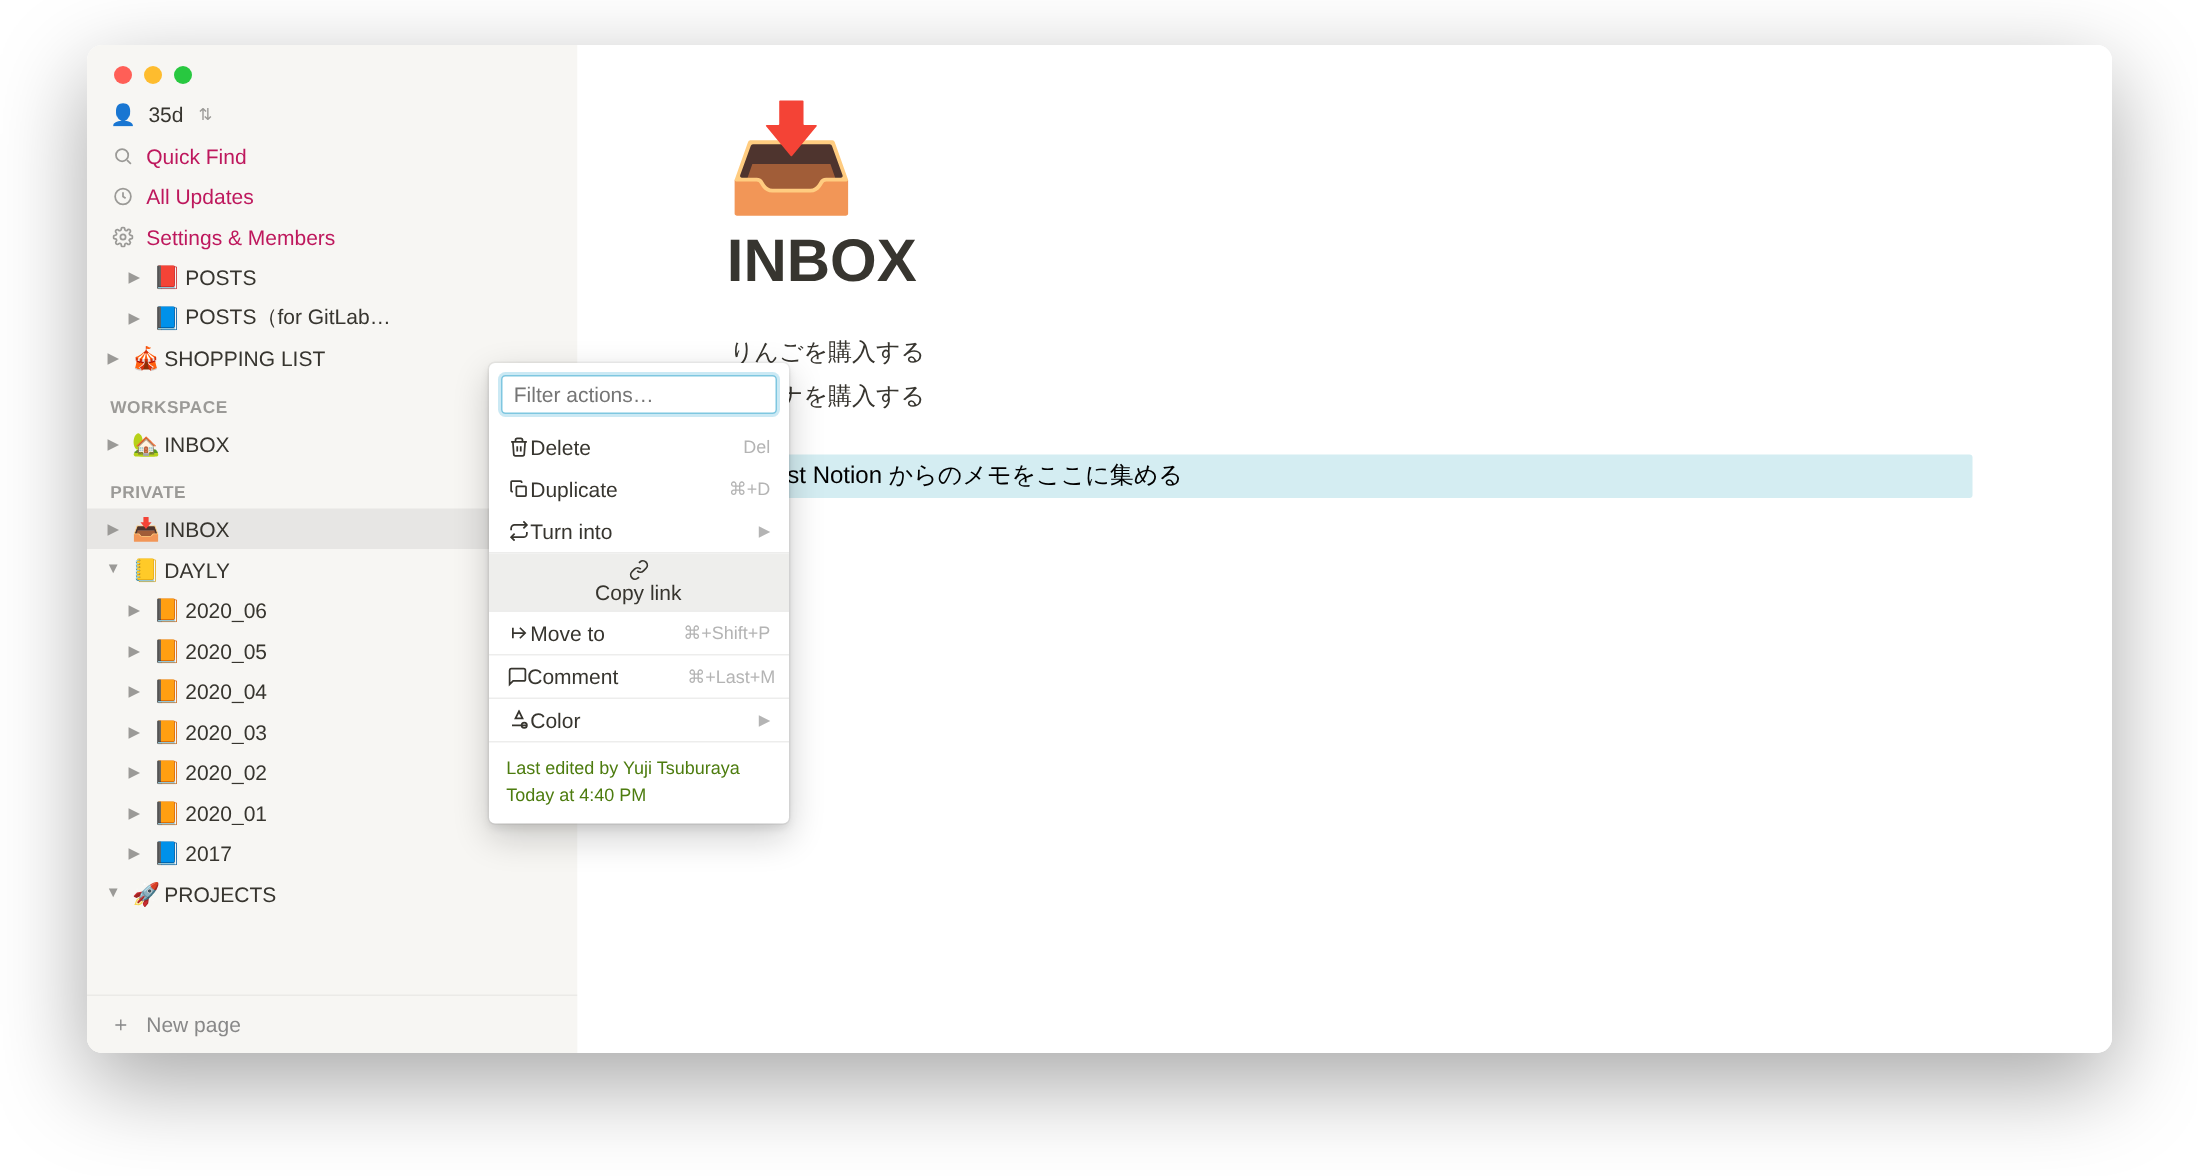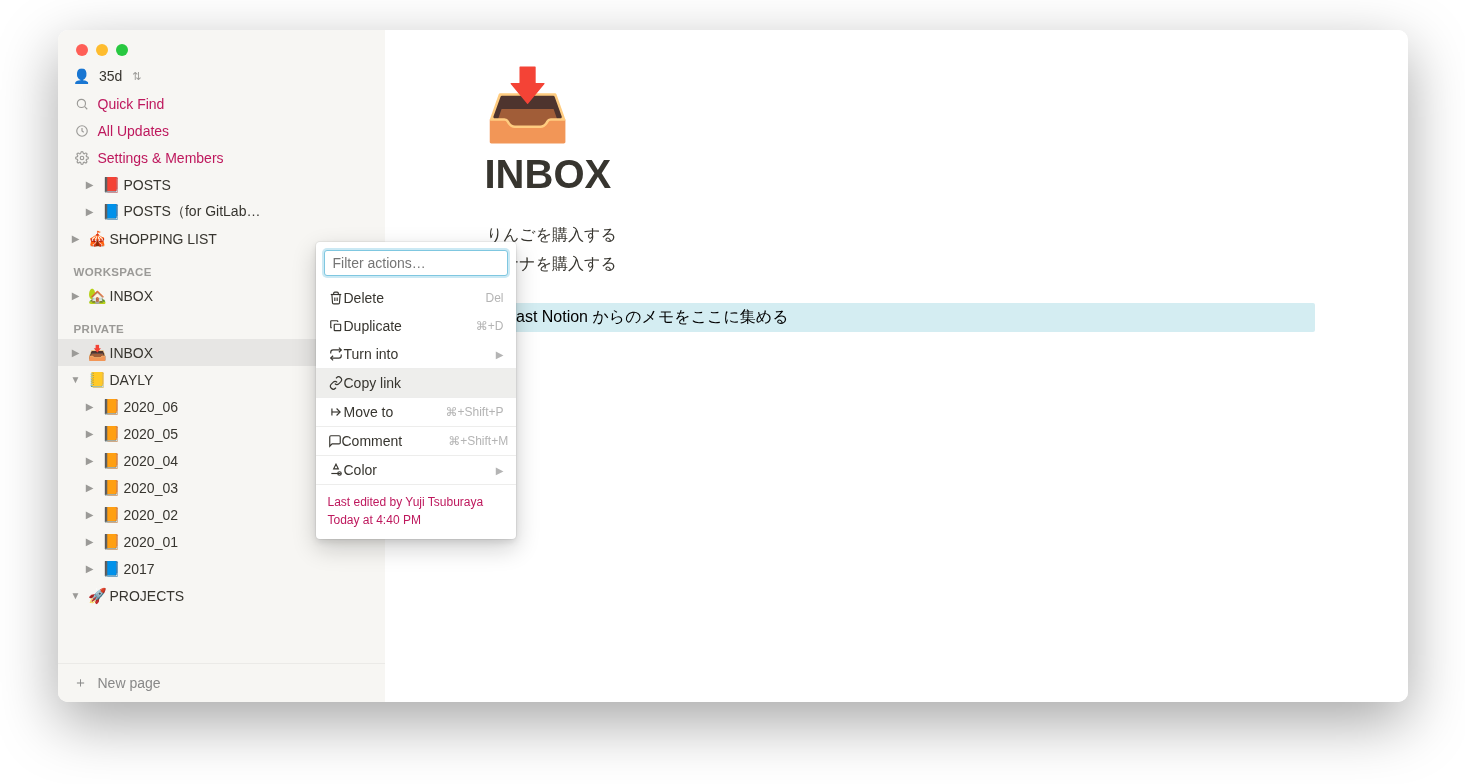--- a/index.html
+++ b/index.html
@@ -24,30 +24,30 @@
 .newpage { position:absolute; bottom:0; left:0; right:0; padding:10px 16px; display:flex; align-items:center; gap:10px; font-size:14px; color:#888; border-top:1px solid rgba(55,53,47,.06); background:#f7f6f3;}
 .main { flex:1; background:#fff; padding: 40px 0 0 0; overflow:hidden; position:relative; }
 .page-content { max-width:900px; margin-left:100px;}
 .page-icon { font-size: 70px; line-height:1; margin-bottom: 12px; }
 .page-title { font-size: 40px; font-weight:700; margin-bottom:24px; color:#37352f;}
 .body-line { font-size:16px; color:#37352f; padding: 4px 2px;}
 .toggle-block { margin-top:24px; background:#d4edf2; border-radius:2px; padding:4px 8px; display:flex; align-items:center; gap:6px; font-size:16px; width:830px;}
 .toggle-block .tri { font-size:10px; color:#6a6a6a;}
 .drag-handle { position:absolute; left: 68px; top: 345px; color:#c5c5c5; font-size:14px; letter-spacing:-2px;}
 
-.ctx { position:absolute; left:258px; top:212px; width:200px; background:#fff; border-radius:4px; box-shadow: 0 0 0 1px rgba(15,15,15,.05), 0 3px 6px rgba(15,15,15,.1), 0 9px 24px rgba(15,15,15,.2); z-index:10; overflow:hidden;}
+.ctx { position:absolute; left:268px; top:212px; width:200px; background:#fff; border-radius:4px; box-shadow: 0 0 0 1px rgba(15,15,15,.05), 0 3px 6px rgba(15,15,15,.1), 0 9px 24px rgba(15,15,15,.2); z-index:10; overflow:hidden;}
 .ctx .filter-wrap { padding:8px;}
 .ctx input { width:100%; padding:4px 8px; font-size:14px; border:1px solid #7fc7e0; border-radius:3px; box-shadow:0 0 0 2px rgba(49,167,211,.25); outline:none;}
 .ctx-item { display:flex; align-items:center; padding:4px 12px; min-height:28px; font-size:14px; cursor:pointer; color:#37352f;}
-.ctx-item:hover, .ctx-item.hov { background:#eeeeec;}
+.ctx-item:hover, .ctx-item.hov { background:#eeeeec;flex-direction:column;}
 .ctx-item .cicon { width:16px;color:#37352f; display:flex; align-items:center; justify-content:center; font-size:14px;}
 .ctx-item .short { margin-left:auto; font-size:12px; color:#b4b4b4;padding-left:46px;}
 .ctx-item .arrow { margin-left:auto; font-size:10px; color:#b4b4b4;}
 .ctx-div { height:1px; background:rgba(55,53,47,.09);}
-.ctx-foot { padding:8px 12px 10px; font-size:12px; color:#be185d; line-height:1.5;}
+.ctx-foot { padding:8px 12px 10px; font-size:12px; color:#4d7c0f; line-height:1.5;}
 svg { display:block;}
 </style>
 </head>
 <body>
 
 <div class="window">
   <div class="sidebar">
     <div class="traffic">
       <span class="tr"></span>
       <span class="ty"></span>
@@ -248,21 +248,21 @@
       <span class="short">⌘+Shift+P</span>
     </div>
     <div class="ctx-div"></div>
     <div class="ctx-item">
       <span class="cicon">
           <svg width="14" height="14" viewBox="0 0 24 24" fill="none" stroke="currentColor" stroke-width="2">
             <path d="M21 15a2 2 0 0 1-2 2H7l-4 4V5a2 2 0 0 1 2-2h14a2 2 0 0 1 2 2z"></path>
           </svg>
         </span>
       <span>Comment</span>
-      <span class="short">⌘+Shift+M</span>
+      <span class="short">⌘+Last+M</span>
     </div>
     <div class="ctx-div"></div>
     <div class="ctx-item">
       <span class="cicon">
           <svg width="14" height="14" viewBox="0 0 24 24" fill="none" stroke="currentColor" stroke-width="2">
             <path d="M12 2l4 8H8l4-8z"></path>
             <path d="M4 18h16"></path>
             <circle cx="18" cy="18" r="3"></circle>
           </svg>
         </span>

